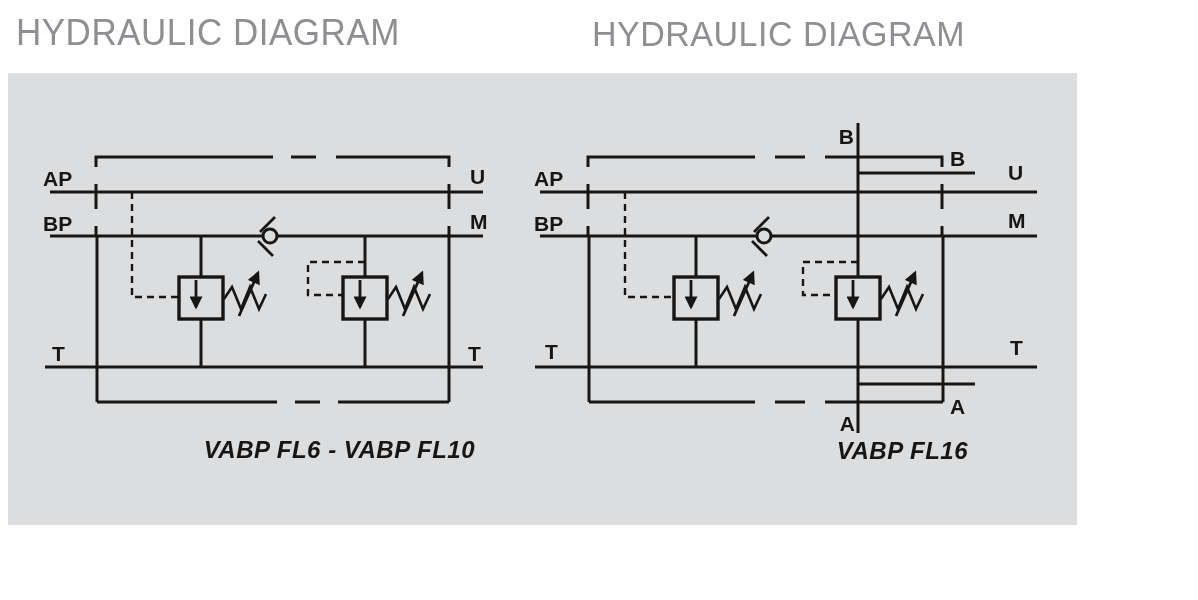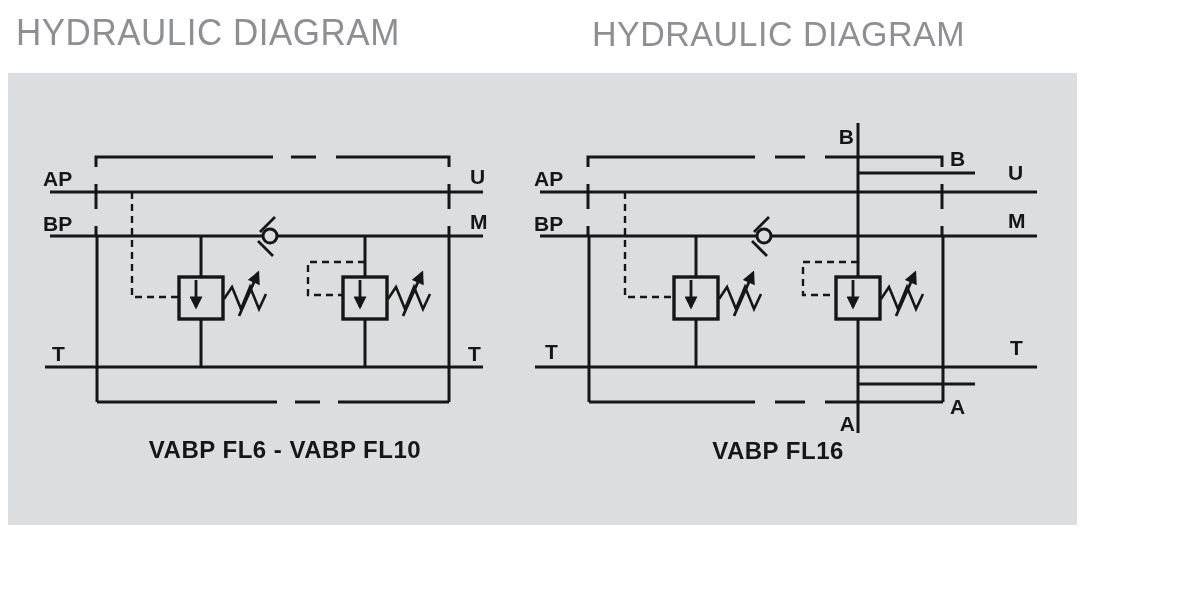--- a/index.html
+++ b/index.html
@@ -38,25 +38,26 @@
   svg .spring{stroke:#161616;stroke-width:2.6;fill:none;stroke-linejoin:miter;}
   svg .arrow{stroke:#161616;stroke-width:2.8;fill:none;}
   svg .circ{stroke:#161616;stroke-width:3;fill:#dcddde;}
   svg text{
     font-family:"Liberation Sans", sans-serif;
     font-weight:bold;font-size:21px;fill:#161616;
   }
   .caption{
     position:absolute;
     width:380px;
-    text-align:center;
+    text-align:right;
     font-size:24px;
     font-weight:bold;
     color:#161616;
     letter-spacing:0.5px;
+    font-style:italic;
   }
   #caption-left{left:95px;top:436px;}
   #caption-right{left:588px;top:437px;}
 </style>
 </head>
 <body>
 
 <div class="title" id="title-left">HYDRAULIC DIAGRAM</div>
 <div class="title" id="title-right">HYDRAULIC DIAGRAM</div>
 

